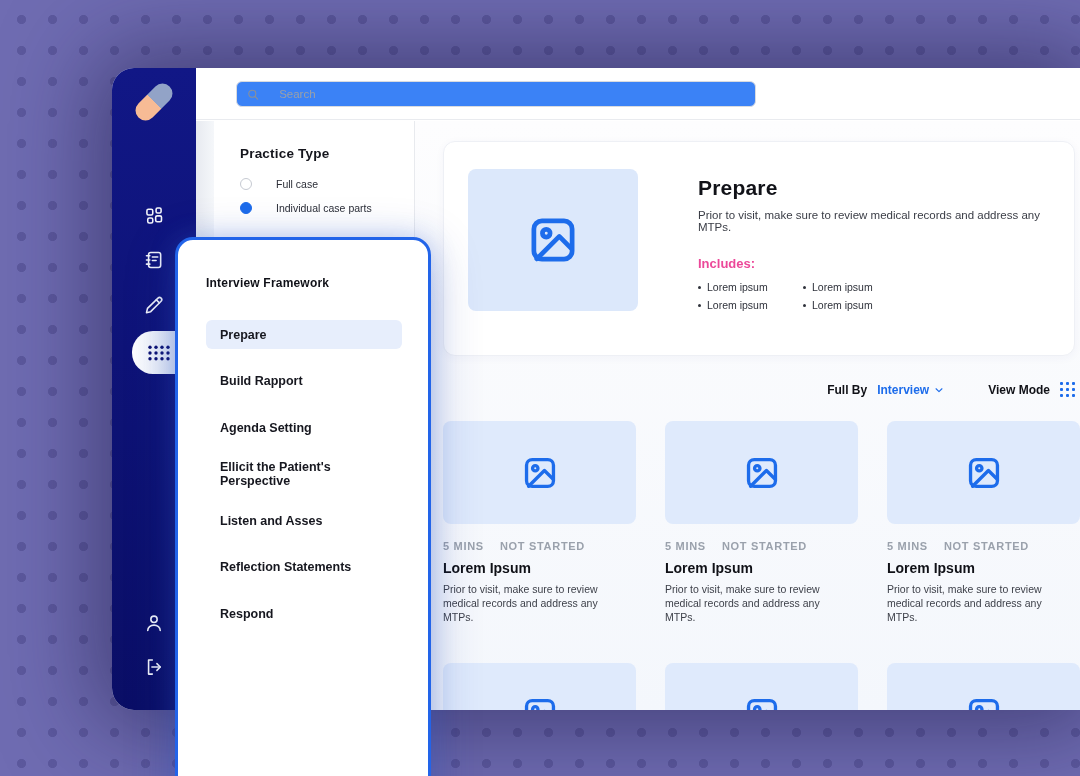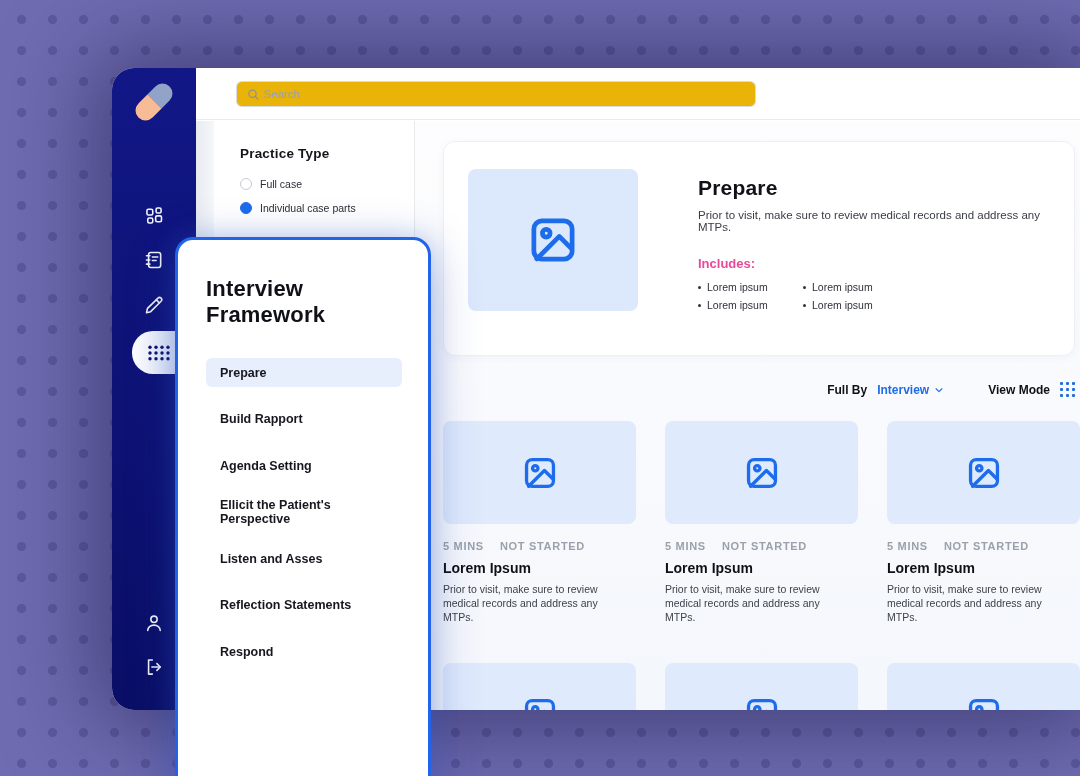--- a/index.html
+++ b/index.html
@@ -30,34 +30,34 @@
   .nav-btn svg { width:20px; height:20px; display:block; }
   .active-pill { position:absolute; left:20px; top:263px; width:64px; height:43px;
     border-radius:21px 0 0 21px;
     background:linear-gradient(90deg,#ffffff 0%, #d4dff3 100%); }
   .active-pill svg { position:absolute; left:15px; top:14px; width:24px; height:16px; }
 
   
   .header { position:absolute; left:84px; top:0; right:0; height:52px; background:#fff;
     border-bottom:1px solid #e9ebef; }
   .search-box { position:absolute; left:40px; top:13px; width:520px; height:26px;
-    border:1px solid #d9dbdf; border-radius:6px; background:#eab308;
-    display:flex; align-items:center; padding:0 10px; gap:4px; }
+    border:1px solid #d9dbdf; border-radius:6px; background:#3b82f6;
+    display:flex; align-items:center; padding:0 10px; gap:20px; }
   .search-box svg { width:13px; height:13px; }
   .search-box input { border:none; outline:none; background:transparent; font-size:11.5px;
     color:#333; width:100%; font-family:"Liberation Sans", sans-serif; }
   .search-box input::placeholder { color:#9aa0a8; }
 
   
   .body-area { position:absolute; left:84px; top:53px; right:0; bottom:0; display:flex; }
   .gutter { width:18px; background:linear-gradient(90deg,#e7eaf0,#f5f7fa); }
   .filter-panel { width:201px; background:#fff; border-right:1px solid #e8eaee;
     padding:25px 0 0 26px; }
   .filter-title { font-size:13.5px; font-weight:bold; color:#15161d; margin-bottom:17px; letter-spacing:0.2px; }
-  .radio-option { display:flex; align-items:center; gap:8px; margin-bottom:12px;
+  .radio-option { display:flex; align-items:center; gap:24px; margin-bottom:12px;
     font-size:10.5px; color:#2b2e37; cursor:default; }
   .radio-circle { width:12px; height:12px; min-width:12px; border-radius:50%;
     border:1.5px solid #c6cad2; background:#fff; }
   .radio-option.selected .radio-circle { border:1.5px solid #1d6ceb; background:#1d6ceb; }
 
   .content { flex:1; background:linear-gradient(180deg,#fdfdfe 0%, #f4f7fc 100%);
     padding:20px 0 0 28px; overflow:hidden; }
 
   
   .hero-card { width:632px; height:215px; background:#fff; border-radius:12px;
@@ -95,21 +95,21 @@
   .card-meta { margin-top:16px; display:flex; gap:16px; font-size:11px; letter-spacing:0.7px;
     color:#9aa1ac; font-weight:bold; }
   .card-title { margin-top:8px; font-size:14px; font-weight:bold; color:#101117; }
   .card-desc { margin-top:6px; font-size:10.5px; color:#3c3f48; line-height:1.35; width:186px; }
 
   
   .framework-panel { position:absolute; left:175px; top:237px; width:256px; height:620px;
     background:#fff; border:3px solid #2264e9; border-radius:18px; z-index:20;
     box-shadow:0 12px 50px rgba(30,60,160,0.30), 0 0 25px rgba(60,110,230,0.25);
     padding:36px 26px 0 28px; }
-  .fw-title { font-size:22px; font-weight:bold; color:#101118; letter-spacing:0.2px;
+  .fw-title { font-size:12px; font-weight:bold; color:#101118; letter-spacing:0.2px;
     margin-bottom:30px; }
   .fw-item { height:29px; display:flex; align-items:center; padding-left:14px;
     margin-bottom:17.5px; font-size:12.5px; font-weight:bold; color:#16171f;
     border-radius:6px; cursor:default; }
   .fw-item.active { background:#e7eefc; }
 </style>
 </head>
 <body>
 
 <div class="window">

